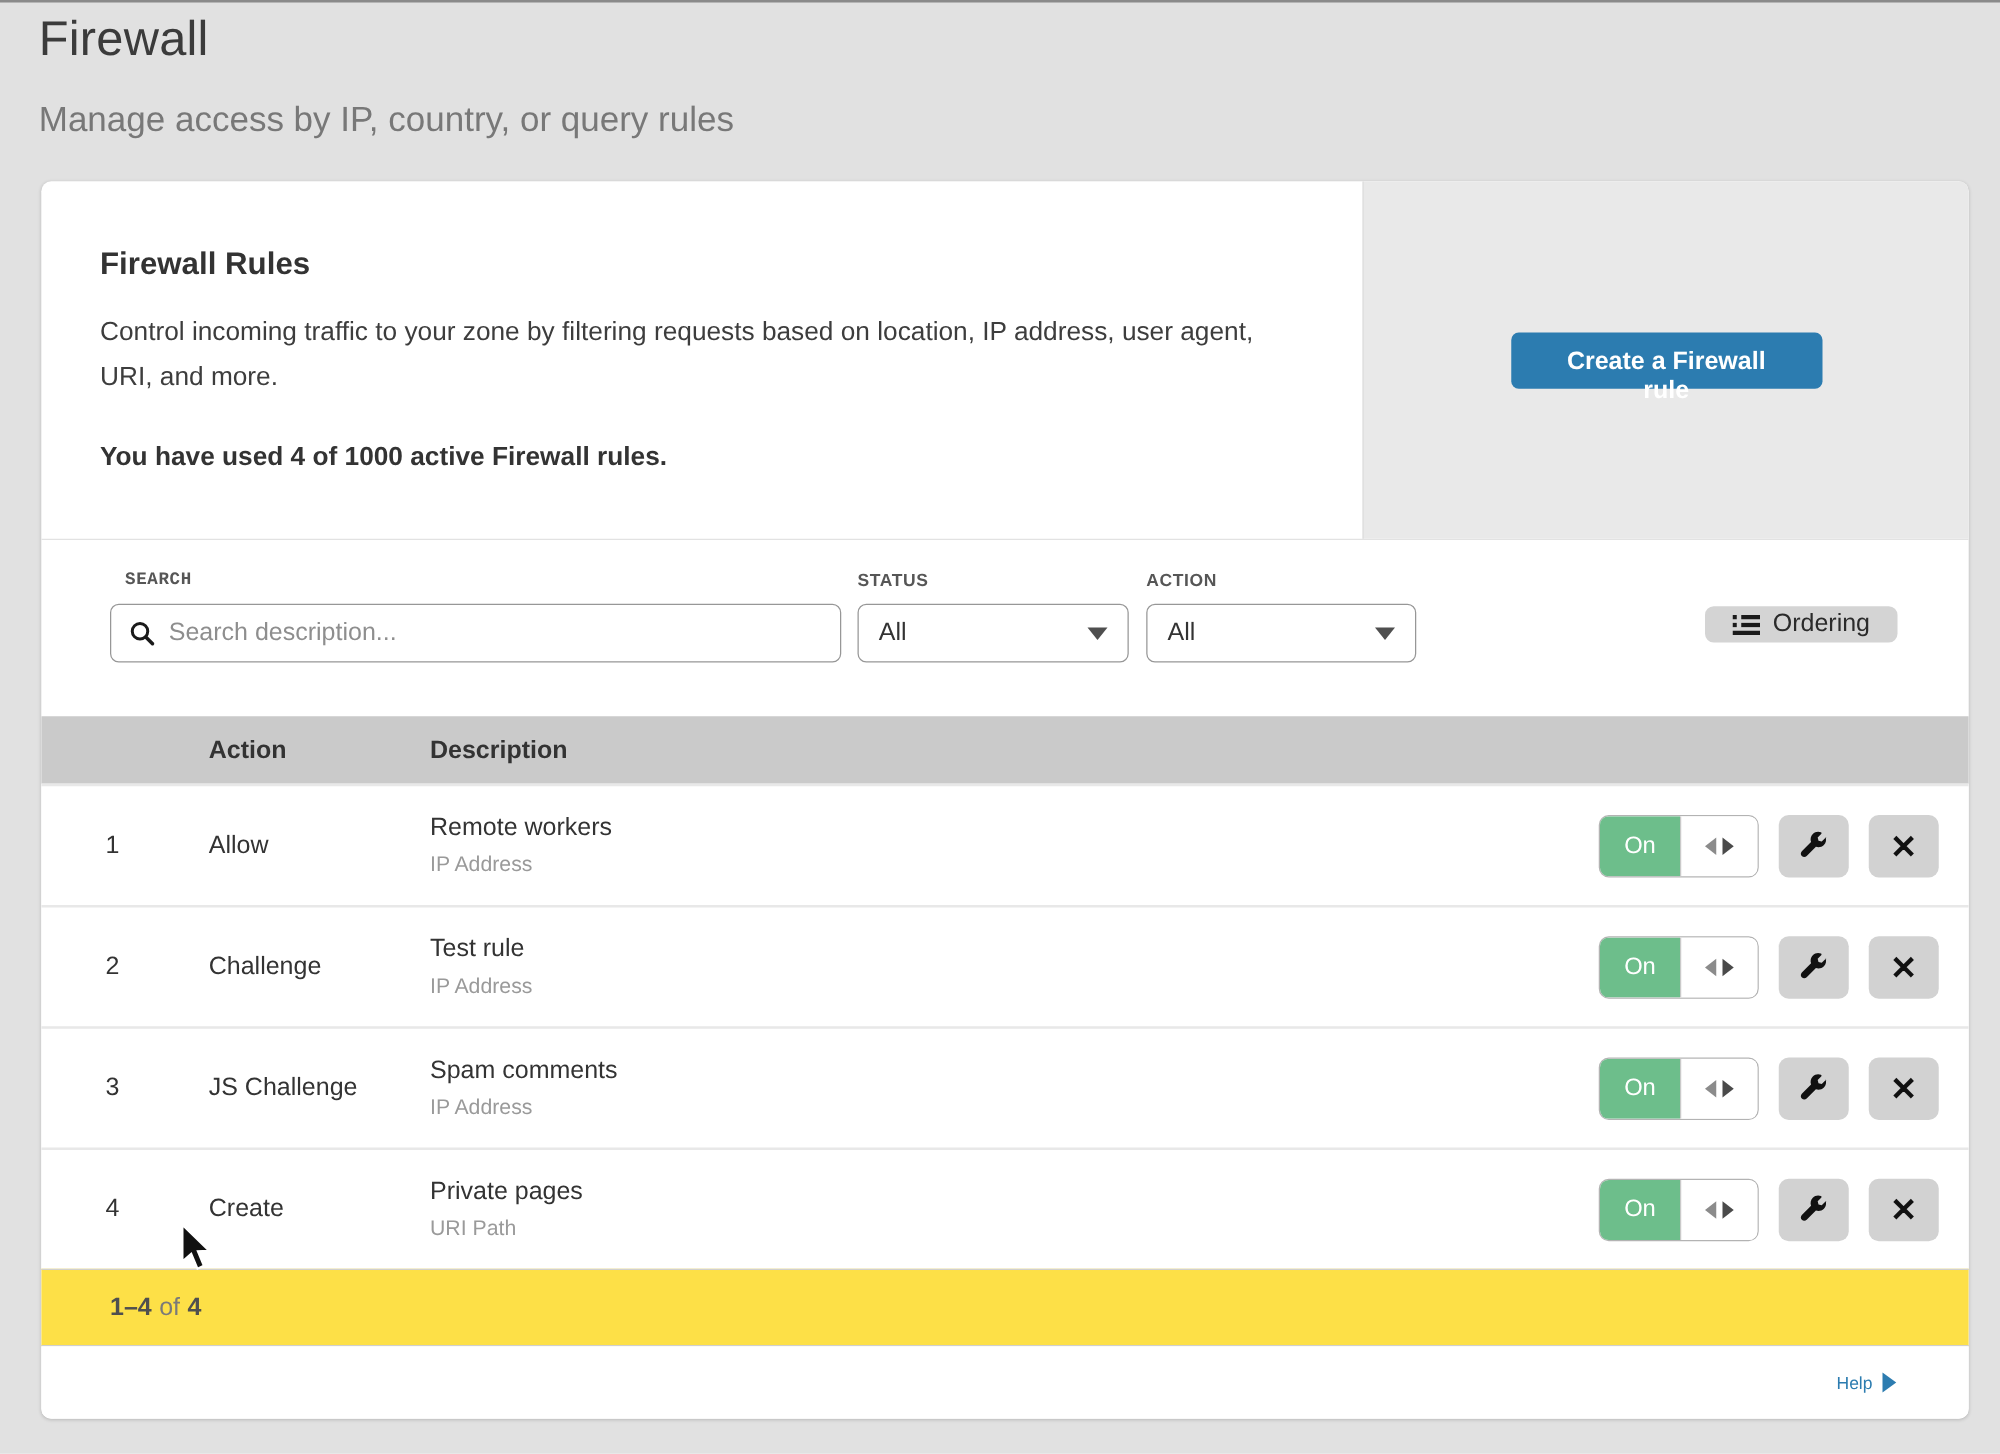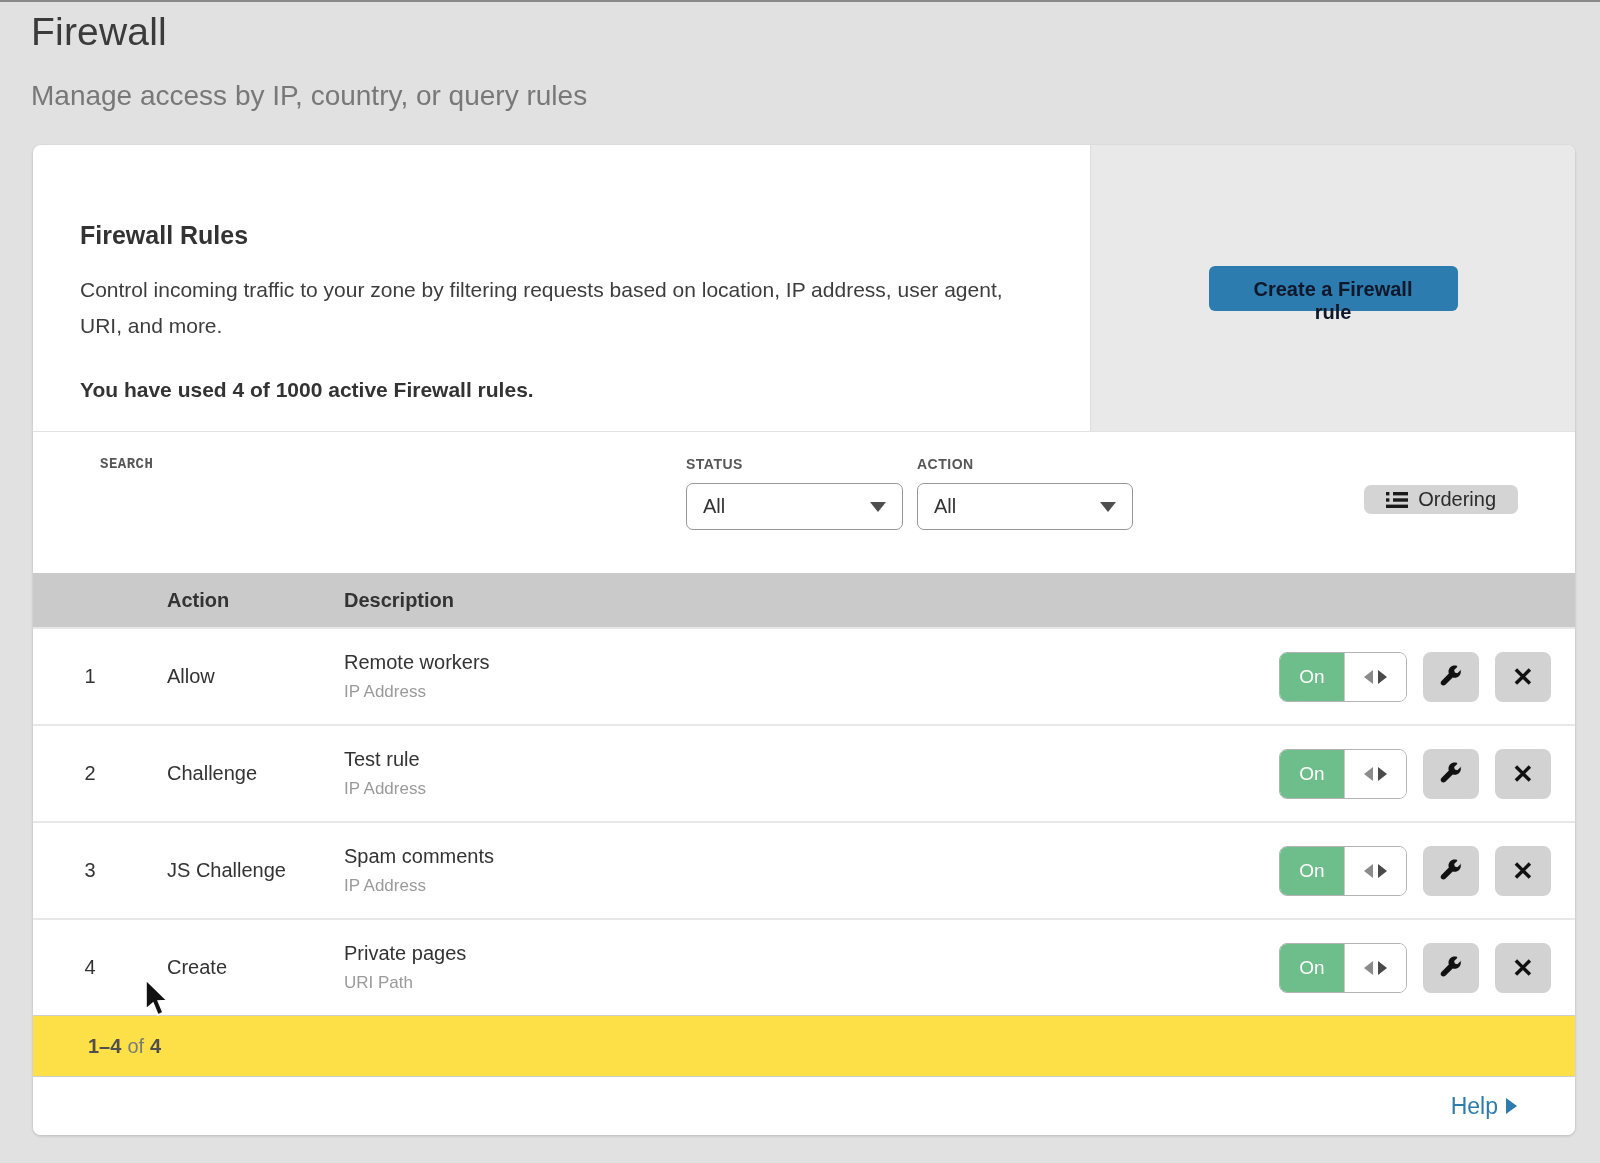--- a/index.html
+++ b/index.html
@@ -19,30 +19,30 @@
   
   .card {
     position:absolute; left:33px; top:143px; width:1542px; height:990px;
     background:#ffffff; border-radius:8px;
     box-shadow:0 1px 3px rgba(0,0,0,.18);
     overflow:hidden;
   }
 
   
   .top-section { display:flex; height:287px; border-bottom:1px solid #e2e2e2; }
-  .top-info { flex:1; padding:76px 60px 0 47px; }
+  .top-info { flex:1; padding:52px 60px 0 47px; }
   .section-title { font-size:25px; font-weight:700; color:#333; }
   .section-desc { margin-top:22px; font-size:21px; color:#3d3d3d; line-height:36px; max-width:950px; }
   .usage-line { margin-top:34px; font-size:21px; font-weight:700; color:#333; }
   .top-side {
     width:485px; background:#e9e9e9; border-left:1px solid #ddd;
     display:flex; align-items:center; justify-content:center;
   }
   .create-btn {
-    background:#2c7cb0; color:#0f172a; border:none; border-radius:6px;
+    background:#2c7cb0; color:#ffffff; border:none; border-radius:6px;
     font-family:inherit; font-size:20px; font-weight:600;
     padding:12px 24px; width:249px; height:45px; cursor:pointer;
   }
 
   
   .filter-row { position:relative; height:141px; }
   .field-label {
     position:absolute; top:24px; font-size:14px; font-weight:700;
     color:#565656; letter-spacing:.5px;
   }
@@ -119,21 +119,21 @@
   .pagination {
     height:62px; border-top:1px solid #cfcfcf; border-bottom:1px solid #cfcfcf;
     display:flex; align-items:center; padding-left:55px; font-size:20px; background:#fde047;
   }
   .pagination .b { font-weight:700; color:#4f4f4f; }
   .pagination .of { color:#7a7a7a; margin:0 6px; }
   .card-footer {
     height:58px; display:flex; align-items:center; justify-content:flex-end;
     padding-right:58px; background:#fff;
   }
-  .help-link { display:flex; align-items:center; gap:8px; font-size:23px; color:#2c7cb0; text-decoration:none; cursor:pointer; }
+  .help-link { display:flex; align-items:center; gap:8px; font-size:14px; color:#2c7cb0; text-decoration:none; cursor:pointer; }
   .help-arrow { width:0; height:0; border-top:8px solid transparent; border-bottom:8px solid transparent; border-left:11px solid #2c7cb0; }
 
   
   .cursor { position:absolute; left:143px; top:977px; z-index:50; pointer-events:none; }
 </style>
 </head>
 <body>
 
 <div class="page-header">
   <div class="page-title">Firewall</div>
@@ -148,20 +148,29 @@
       <div class="section-desc">Control incoming traffic to your zone by filtering requests based on location, IP address, user agent, URI, and more.</div>
       <div class="usage-line">You have used 4 of 1000 active Firewall rules.</div>
     </div>
     <div class="top-side">
       <button class="create-btn">Create a Firewall rule</button>
     </div>
   </div>
 
   <div class="filter-row">
     <div class="field-label search-label">SEARCH</div>
+    <div class="search-box">
+      <span class="mag">
+        <svg width="22" height="22" viewBox="0 0 22 22">
+          <circle cx="9" cy="9" r="6.2" fill="none" stroke="#1a1a1a" stroke-width="2.4"></circle>
+          <line x1="13.6" y1="13.6" x2="19" y2="19" stroke="#1a1a1a" stroke-width="2.8" stroke-linecap="round"></line>
+        </svg>
+      </span>
+      <input type="text" placeholder="Search description..." style="">
+    </div>
 
     <div class="field-label status-label">STATUS</div>
     <div class="dropdown dropdown-status">
       <span>All</span>
       <span class="caret"></span>
     </div>
 
     <div class="field-label action-label">ACTION</div>
     <div class="dropdown dropdown-action">
       <span>All</span>

